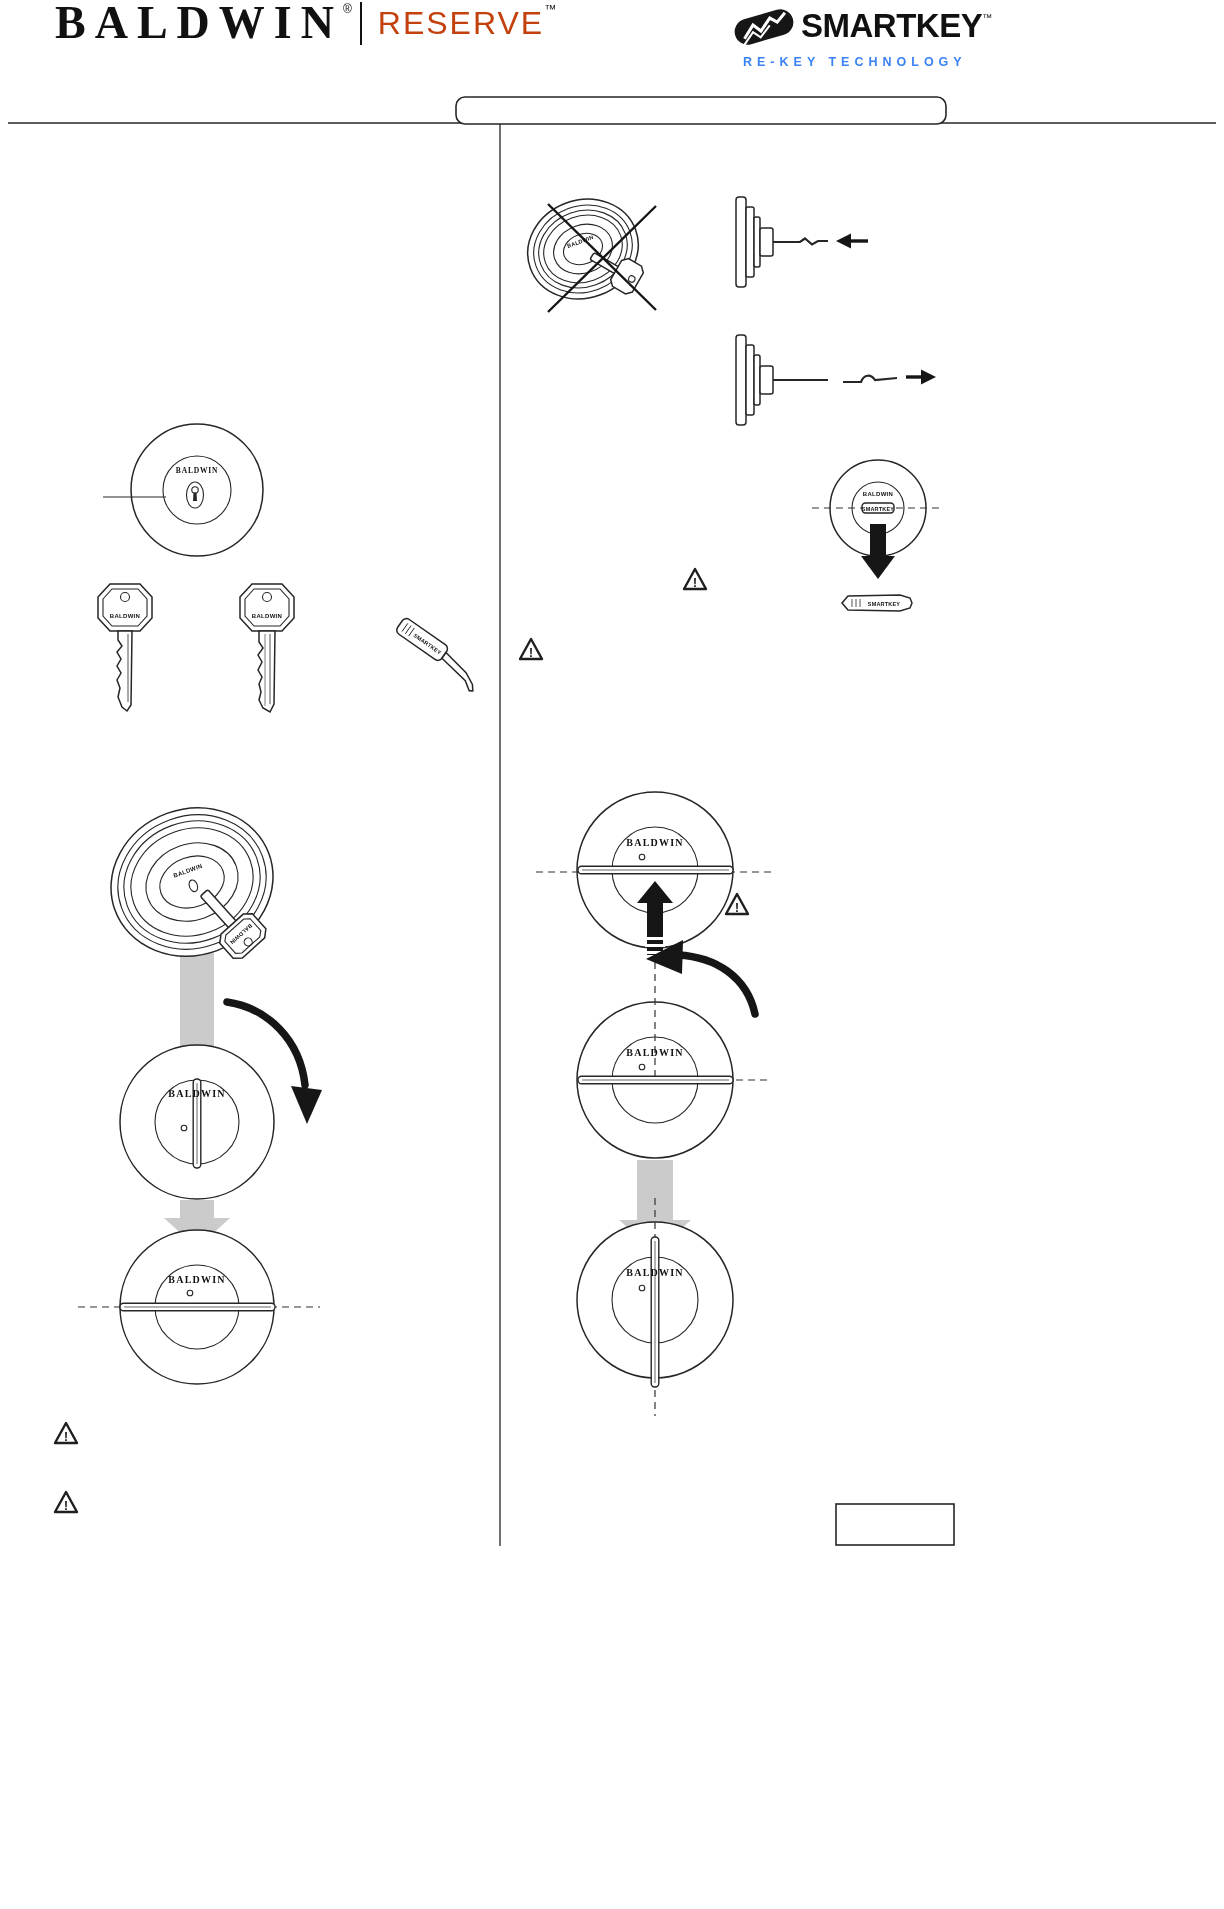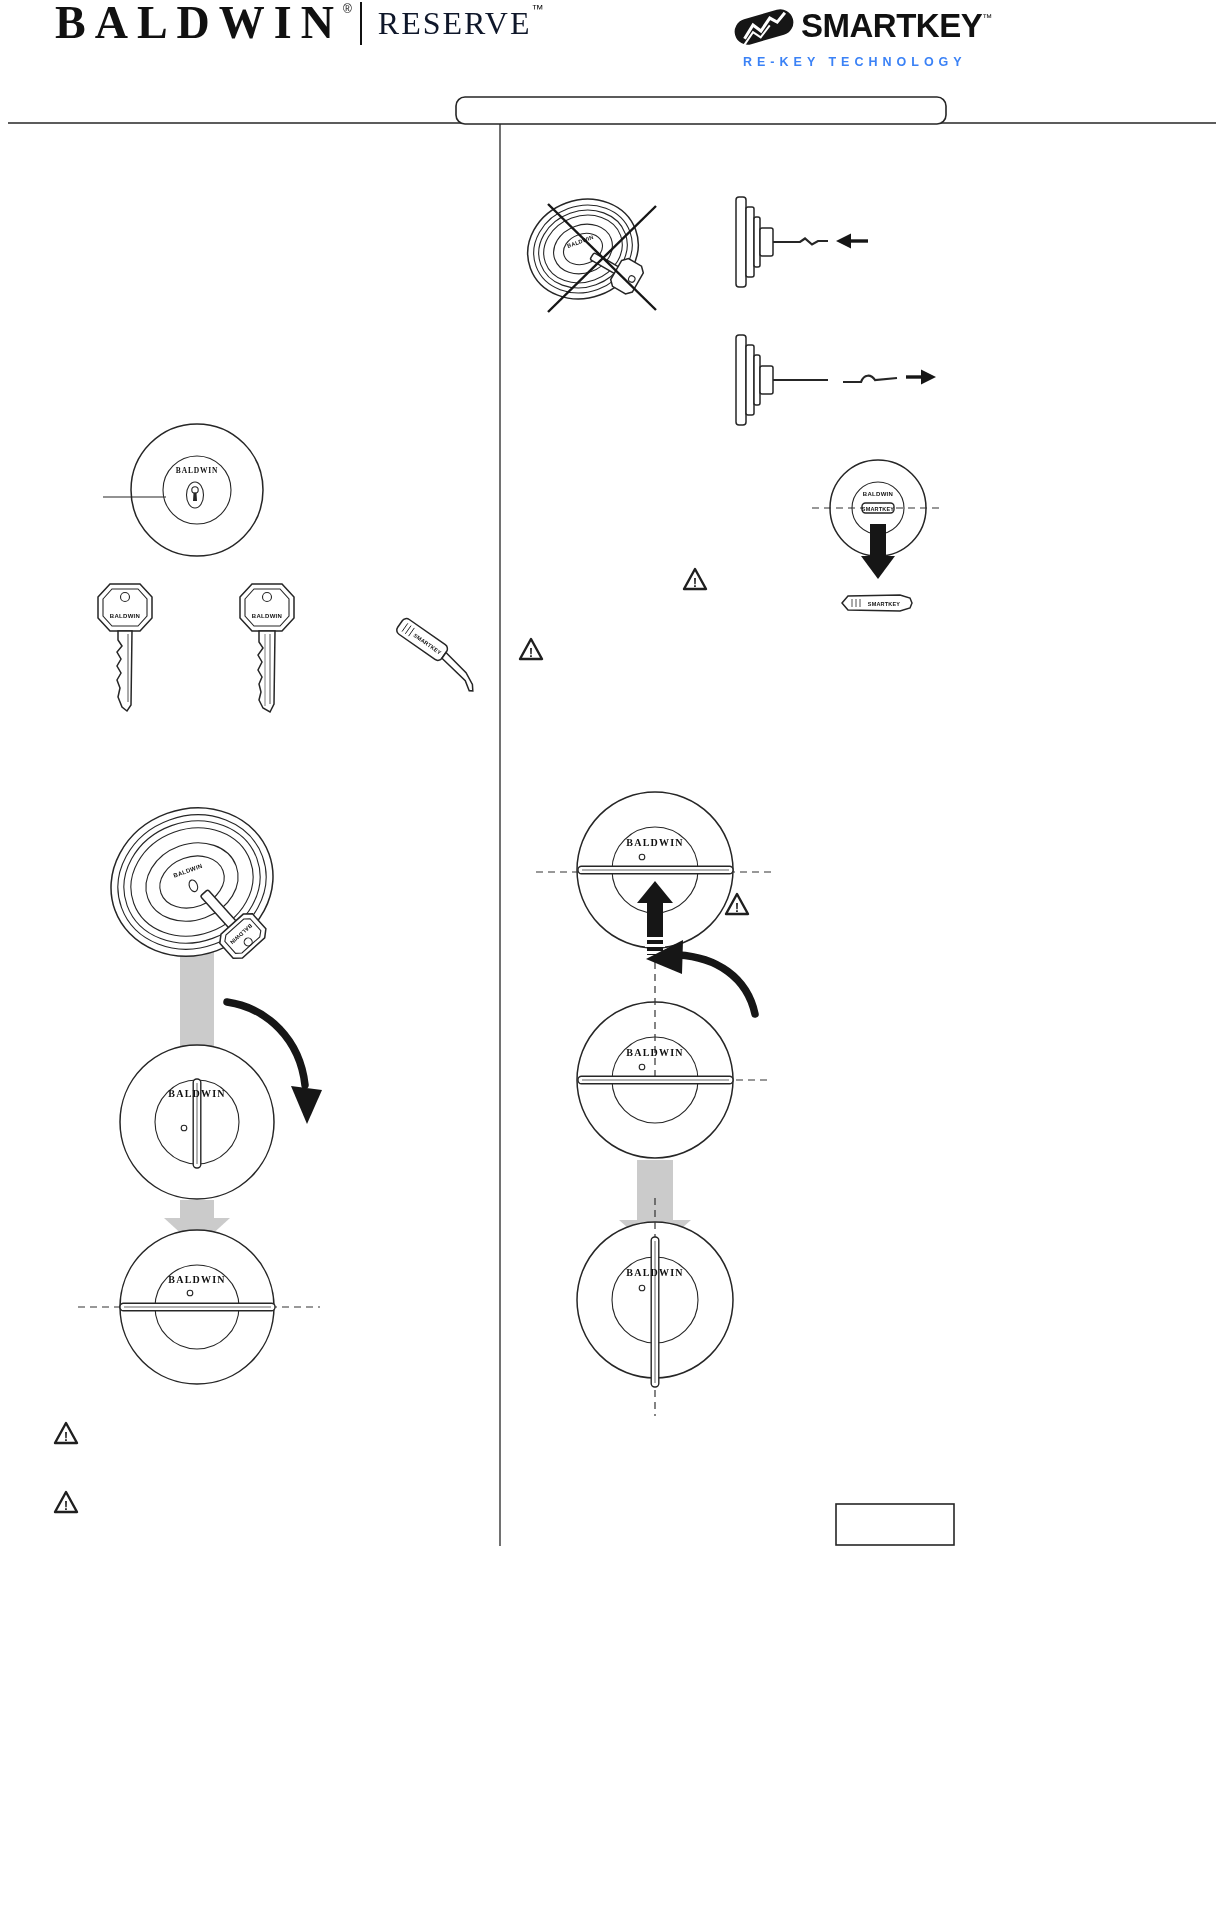--- a/index.html
+++ b/index.html
@@ -6,22 +6,22 @@
   html,body{margin:0;padding:0;background:#fff}
   .page{position:relative;width:1224px;height:1546px;background:#fff;overflow:hidden;
         font-family:"Liberation Sans",sans-serif;color:#1f1f1f}
   
   .header{position:absolute;left:0;top:0;width:100%;height:96px}
   .brand-row{position:absolute;left:55px;top:0;display:flex;align-items:flex-start}
   .brand{font-family:"Liberation Serif",serif;font-weight:600;font-size:46px;line-height:1;
          letter-spacing:9px;color:#111}
   .mark{font-size:12px;margin-top:2px;color:#111}
   .vbar{width:2px;height:43px;background:#111;margin:2px 16px 0 8px}
-  .reserve{font-family:Liberation Serif, serif;font-weight:400;font-size:32px;line-height:1;
-           letter-spacing:2px;margin-top:7px;color:#0f172a}
+  .reserve{font-family:Liberation Sans, sans-serif;font-weight:400;font-size:32px;line-height:1;
+           letter-spacing:2px;margin-top:7px;color:#c2410c}
   .smartkey{position:absolute;left:731px;top:0;width:230px}
   .sk-row{display:flex;align-items:center}
   .sk-icon{flex:0 0 auto}
   .sk-name{font-weight:700;font-size:33px;letter-spacing:-.5px;color:#111;margin-left:4px}
   .sk-tm{font-size:10px;margin-top:-18px;color:#111}
   .sk-tagline{font-weight:700;font-size:12.5px;letter-spacing:5px;color:#3b82f6;
               margin-top:3px;margin-left:12px;white-space:nowrap}
   
   .art{position:absolute;left:0;top:0}
   .ln-thin{fill:none;stroke:#262626;stroke-width:1.1}

